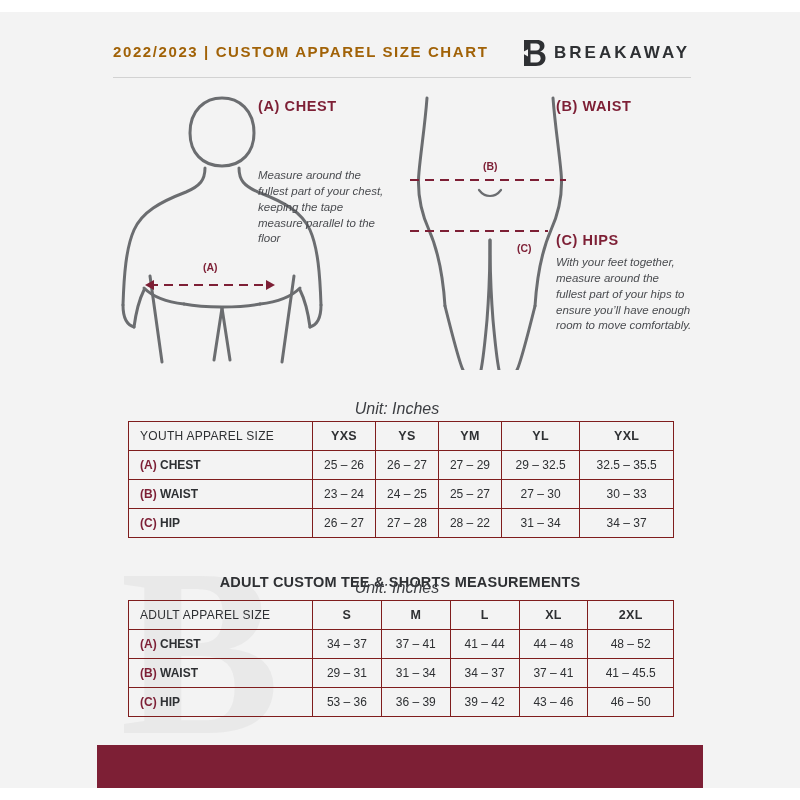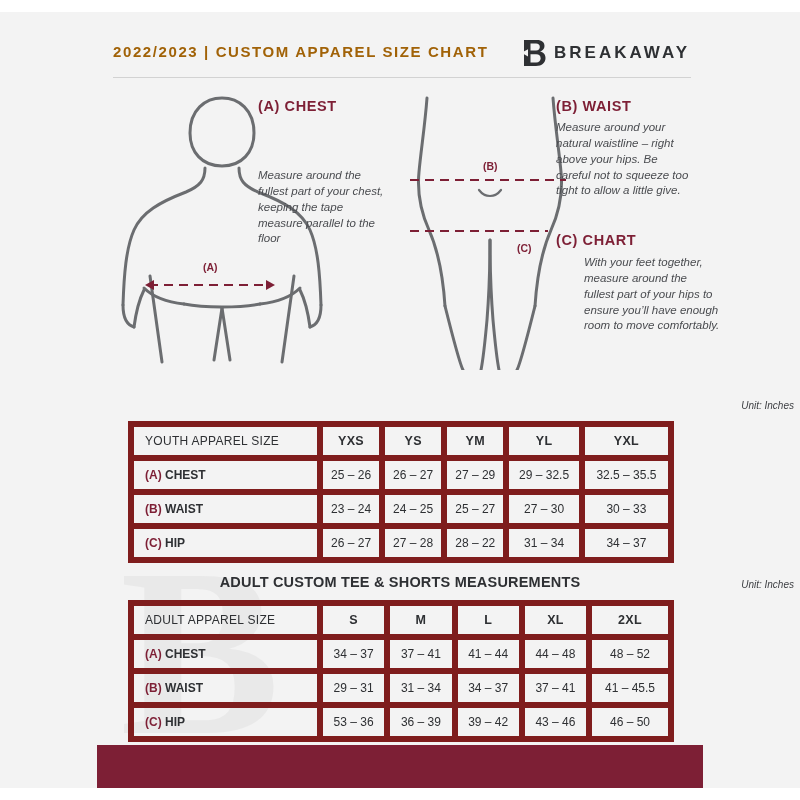--- a/index.html
+++ b/index.html
@@ -107,21 +107,21 @@
     font-style: italic;
     line-height: 1.38;
     color: #4a4c50;
     width: 130px;
   }
   .chest-block { left: 258px; top: 18px; }
   .chest-text { left: 258px; top: 40px; width: 132px; margin-top: 48px; }
   .waist-block { left: 556px; top: 18px; }
   .waist-text { left: 556px; top: 40px; width: 134px; }
   .hips-block { left: 556px; top: 152px; }
-  .hips-text { left: 584px; top: 175px; width: 136px; }
+  .hips-text { left: 556px; top: 175px; width: 136px; }
 
   .tag {
     position: absolute;
     font-size: 10.5px;
     font-weight: bold;
     color: #7d1f35;
   }
 
   
   .tbl-title {
@@ -129,35 +129,35 @@
     width: 800px;
     text-align: center;
     font-size: 14.5px;
     font-weight: bold;
     color: #2e3033;
     letter-spacing: 0.2px;
   }
   .tbl-unit {
     position: absolute;
     width: 794px;
-    text-align: right;
-    font-size: 10px;
+    text-align: center;
+    font-size: 16px;
     font-style: italic;
     color: #3c3e42;
   }
   table.sizes {
     position: absolute;
     left: 128px;
     width: 546px;
     border-collapse: collapse;
     font-size: 12px;
     color: #2e3033;
   }
   table.sizes th, table.sizes td {
-    border: 6px solid #7f1d1d;
+    border: 1px solid #7f1d1d;
     height: 28px;
     text-align: center;
     font-weight: normal;
     padding: 0;
   }
   table.sizes th:first-child, table.sizes td:first-child {
     text-align: left;
     padding-left: 11px;
     width: 172px;
   }
@@ -263,23 +263,22 @@
 
       <svg width="142" height="20" style="position:absolute;left:408px;top:141px;">
         <line x1="2" y1="10" x2="140" y2="10" stroke="#7d1f35" stroke-width="2" stroke-dasharray="9 6"></line>
       </svg>
       <div class="tag" style="left:517px;top:162px;">(C)</div>
 
       <div class="fig-label chest-block">(A) CHEST</div>
       <div class="fig-text chest-text">Measure around the fullest part of your chest, keeping the tape measure parallel to the floor</div>
 
       <div class="fig-label waist-block">(B) WAIST</div>
-      <div class="fig-text waist-text">Measure around your natural waistline – right above your hips. Be careful not to squeeze too tight to allow a little give.</div>
-
-      <div class="fig-label hips-block">(C) CHART</div>
+
+      <div class="fig-label hips-block">(C) HIPS</div>
       <div class="fig-text hips-text">With your feet together, measure around the fullest part of your hips to ensure you’ll have enough room to move comfortably.</div>
     </div>
 
     <div class="tbl-unit" style="top:388px;">Unit: Inches</div>
     <table class="sizes" style="top:409px;">
       <thead>
         <tr>
           <th>YOUTH APPAREL SIZE</th>
           <th>YXS</th>
           <th>YS</th>

